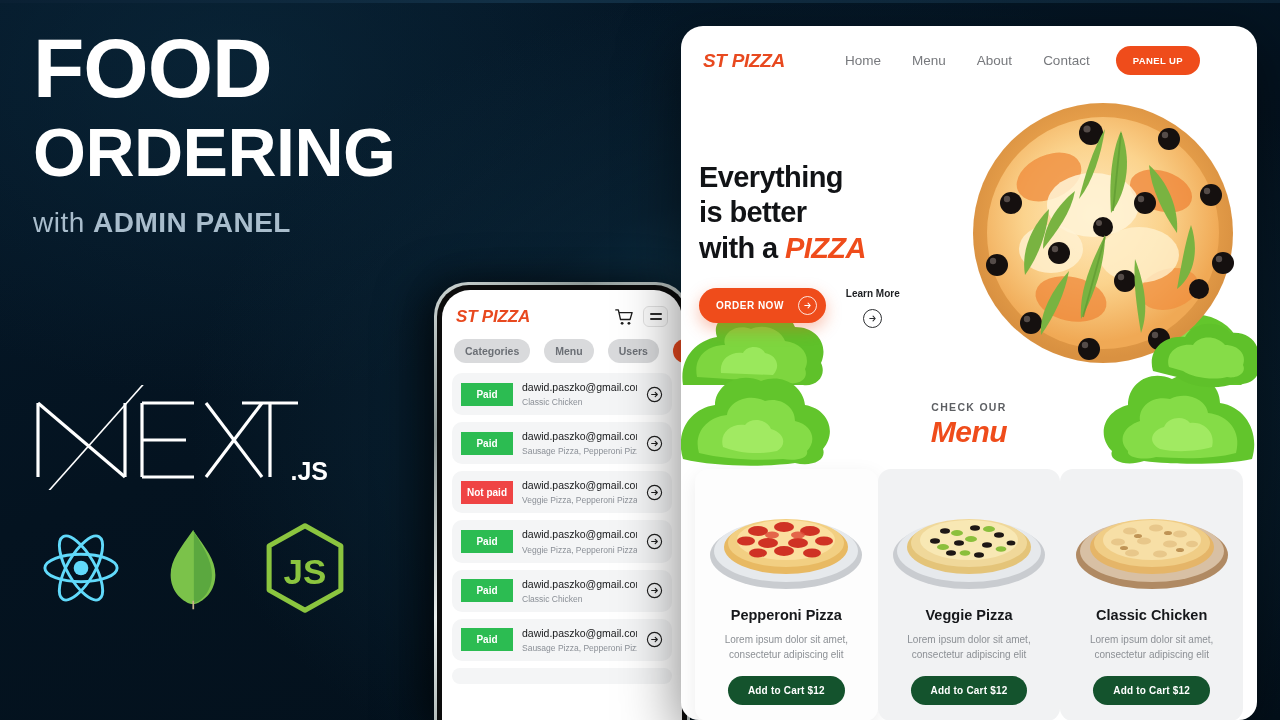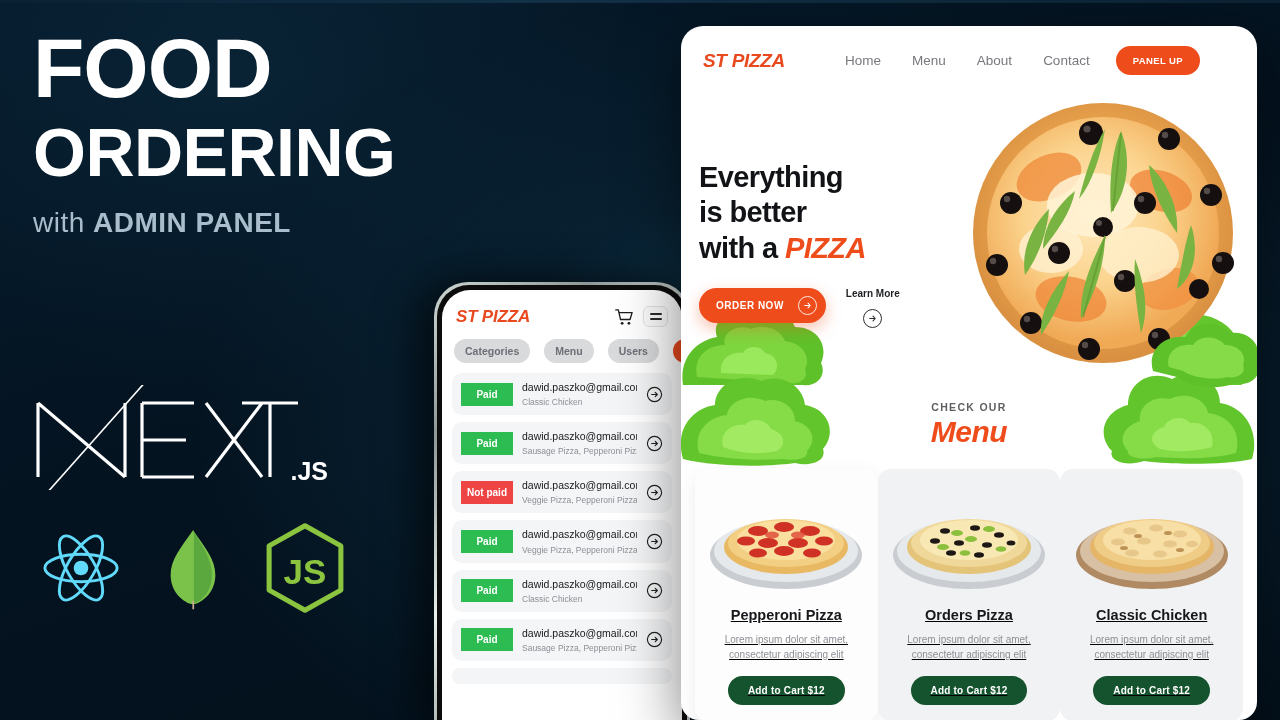--- a/index.html
+++ b/index.html
@@ -131,21 +131,21 @@
   .btn-learn{ display:flex; align-items:center; gap:10px; font-size:10px; font-weight:700; color:#1d1f22;flex-direction:column; }
 
   .hero-img{ position:absolute; right:-6px; top:10px; width:310px; height:300px; z-index:2; }
 
   
   .menuhead{ position:relative; text-align:center; padding-top:14px; height:82px; }
   .mh-small{ font-size:10.5px; font-weight:700; color:#5d5f63; letter-spacing:1.3px; }
   .mh-big{ font-size:30px; font-weight:700; font-style:italic; color:#ef4c1b; letter-spacing:-.5px; margin-top:2px; }
 
   
-  .cards{ display:flex; padding:0 14px;text-decoration:underline; }
+  .cards{ display:flex; padding:0 14px; }
   .card{
     flex:1; background:#f1f2f3; border-radius:13px; padding:10px 10px 16px 10px;
     display:flex; flex-direction:column; align-items:center;
   }
   .card:first-child{ background:#fdfdfd; box-shadow:0 6px 20px rgba(0,0,0,.08); }
   .card-img{ width:100%; height:122px; display:flex; align-items:center; justify-content:center; }
   .card-title{ font-size:14.5px; font-weight:700; color:#16181b; margin-top:6px; }
   .card-desc{ font-size:10px; color:#8c9095; line-height:1.5; text-align:center; margin-top:9px; width:152px; }
   .card-btn{
     margin-top:14px; background:#14532d; color:#fff; font-size:10px; font-weight:700;
@@ -517,21 +517,21 @@
           <g fill="#8bbf3c">
             <ellipse cx="68" cy="52" rx="6" ry="3"></ellipse>
               <ellipse cx="100" cy="48" rx="6" ry="3"></ellipse>
             <ellipse cx="54" cy="66" rx="6" ry="3"></ellipse>
               <ellipse cx="82" cy="58" rx="6" ry="3"></ellipse>
             <ellipse cx="112" cy="68" rx="5.4" ry="2.8"></ellipse>
               <ellipse cx="76" cy="72" rx="5.4" ry="2.8"></ellipse>
           </g>
         </svg>
       </div>
-      <div class="card-title">Orders Pizza</div>
+      <div class="card-title">Veggie Pizza</div>
       <div class="card-desc">Lorem ipsum dolor sit amet, consectetur adipiscing elit</div>
       <div class="card-btn">Add to Cart $12</div>
     </div>
 
     <div class="card">
       <div class="card-img">
         <svg width="160" height="118" viewBox="0 0 160 118">
           <ellipse cx="80" cy="74" rx="76" ry="34" fill="#b08a63"></ellipse>
           <ellipse cx="80" cy="70" rx="72" ry="31" fill="#d8c0a4"></ellipse>
           <ellipse cx="80" cy="66" rx="62" ry="27" fill="#e5b568"></ellipse>

